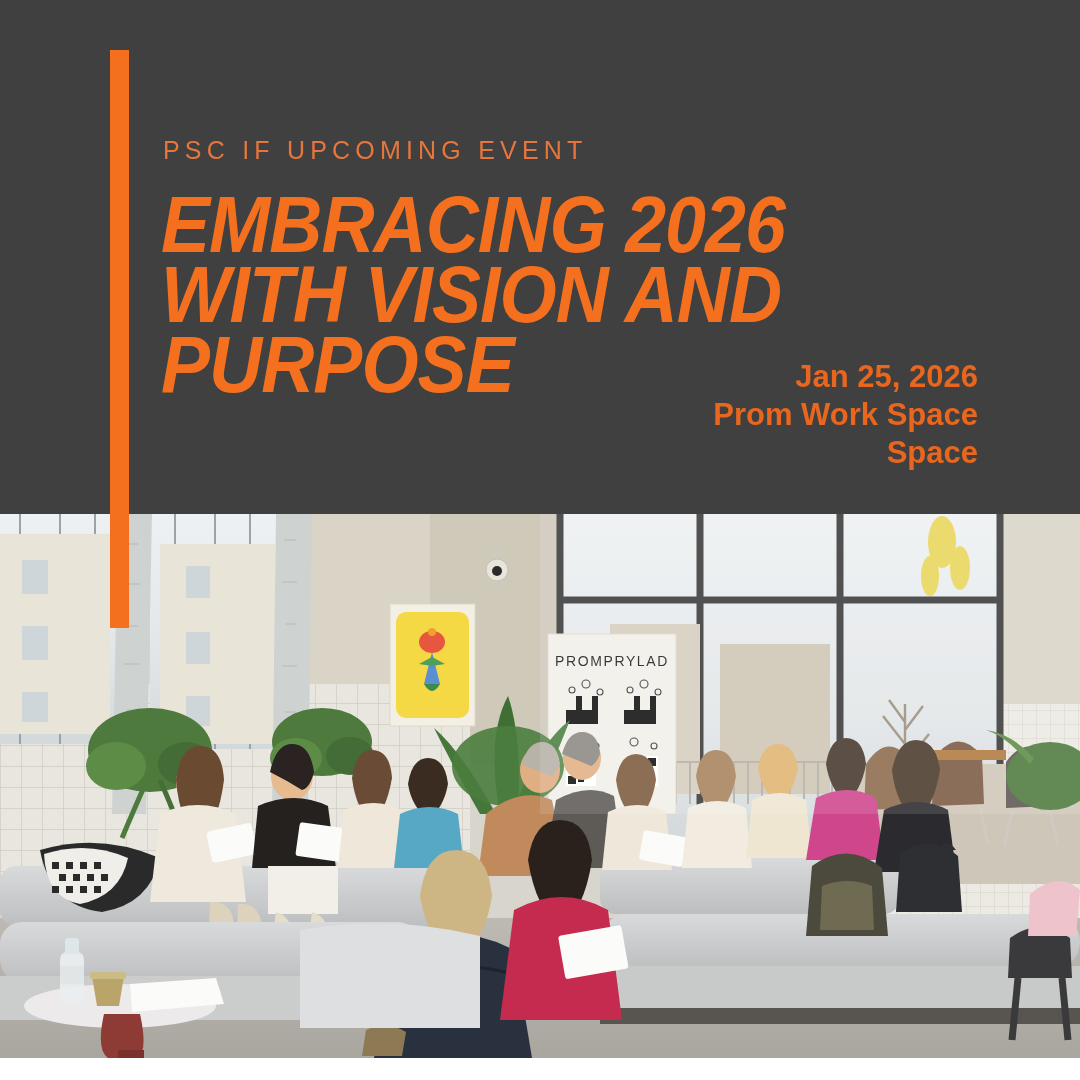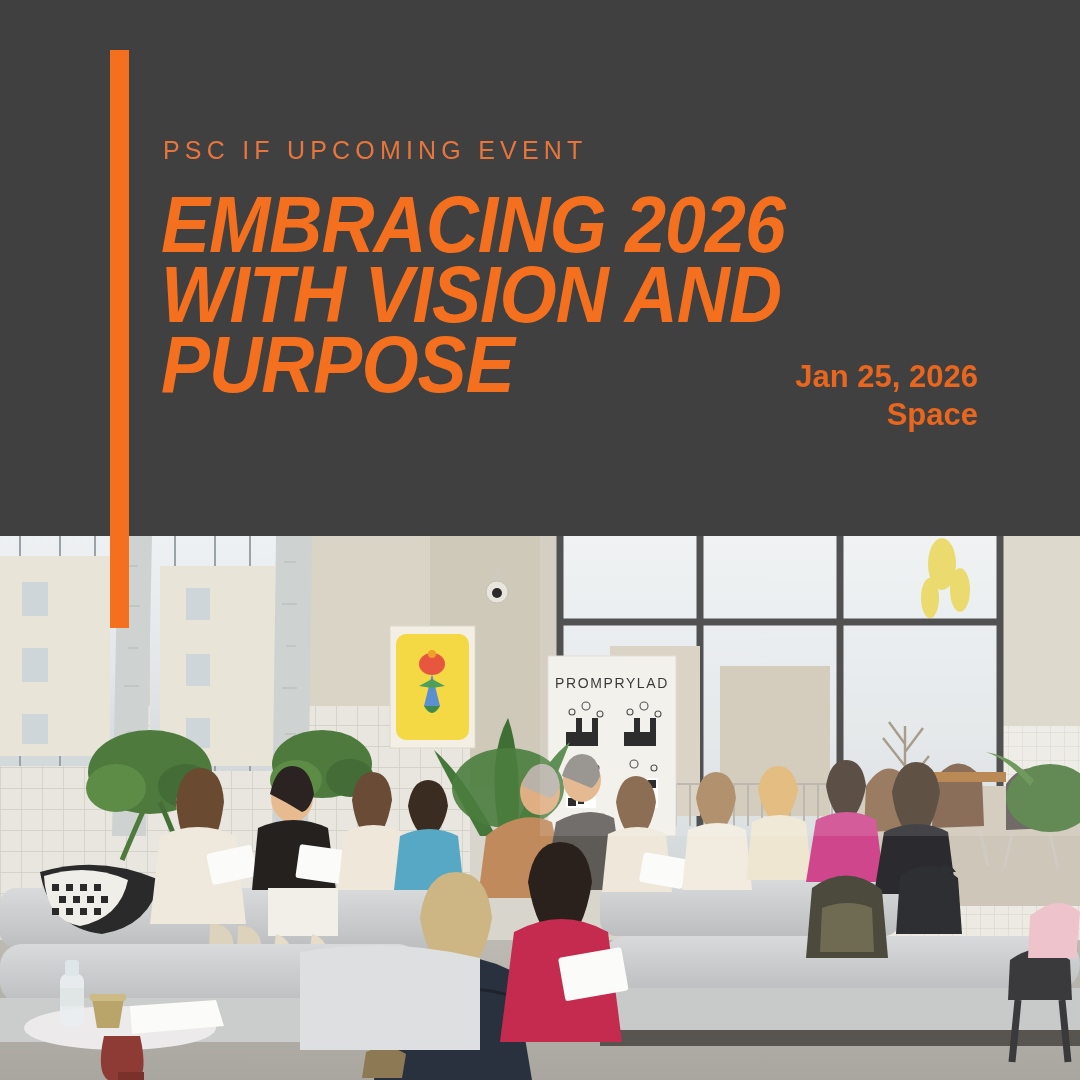--- a/index.html
+++ b/index.html
@@ -23,40 +23,41 @@
   #details{position:absolute;right:102px;top:358px;width:420px;
            text-align:right;font-size:31px;line-height:38px;
            font-weight:bold;color:#E8661E;}
   #details .dl{display:block;white-space:nowrap;text-align:right;}
 
   
   #accent-bar{position:absolute;left:110px;top:50px;width:19px;height:578px;
               background:#F4701E;z-index:6;}
 
   
-  #photo{position:absolute;left:0;top:536px;width:1080px;height:544px;overflow:hidden;}
+  #photo{position:absolute;left:0;top:514px;width:1080px;height:544px;overflow:hidden;}
   #photo svg{display:block;width:1080px;height:544px;}
 </style>
 </head>
 <body>
 
 <div id="poster">
 
   <div id="text-panel">
 
     <div id="eyebrow">PSC IF UPCOMING EVENT</div>
 
     <div id="headline">
       <span class="hl">EMBRACING 2026</span>
       <span class="hl">WITH VISION AND</span>
       <span class="hl">PURPOSE</span>
     </div>
 
     <div id="details">
       <span class="dl">Jan 25, 2026</span>
+      <span class="dl">Prom Work Space</span>
       <span class="dl">Space</span>
     </div>
   </div>
 
   <div id="accent-bar"></div>
 
   <div id="photo">
     <svg viewBox="0 0 1080 544" preserveAspectRatio="none">
       <defs>
         <linearGradient id="winLight" x1="0" y1="0" x2="0" y2="1">

